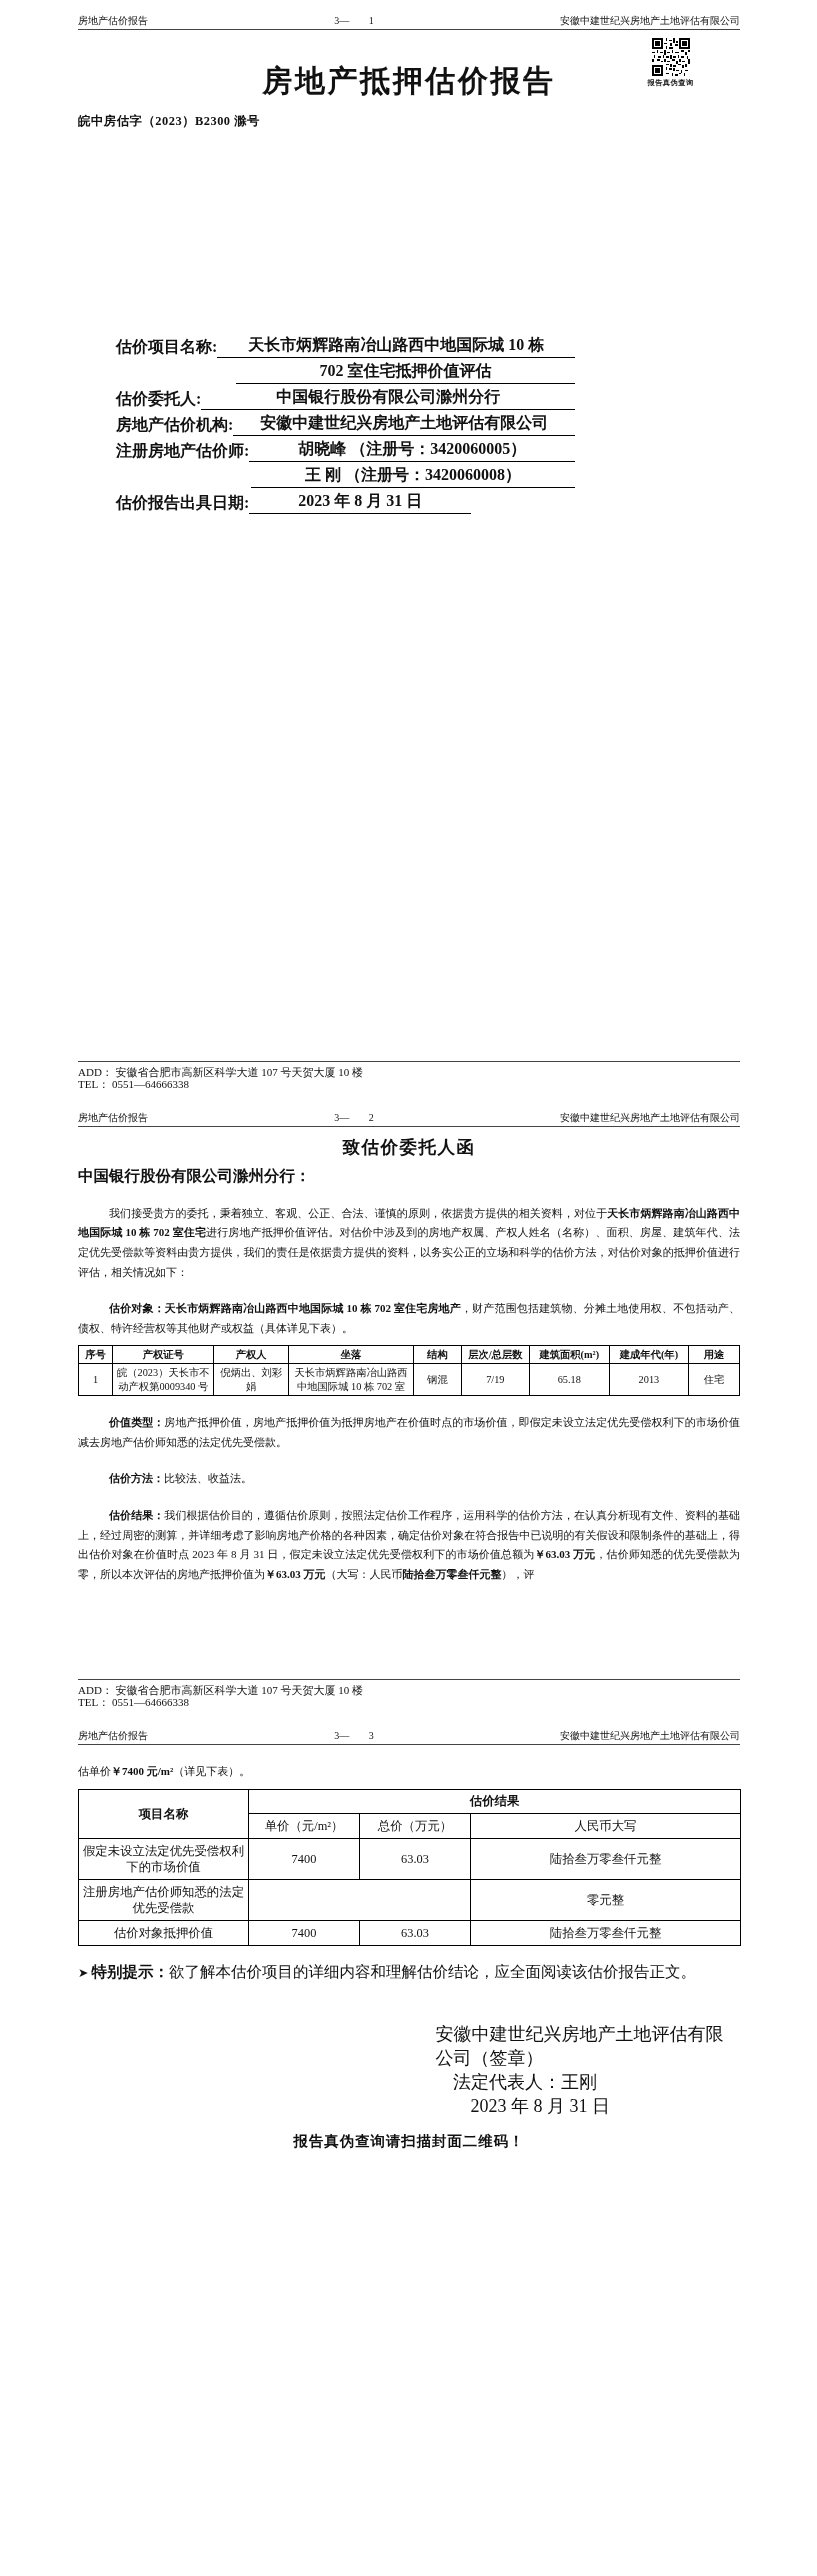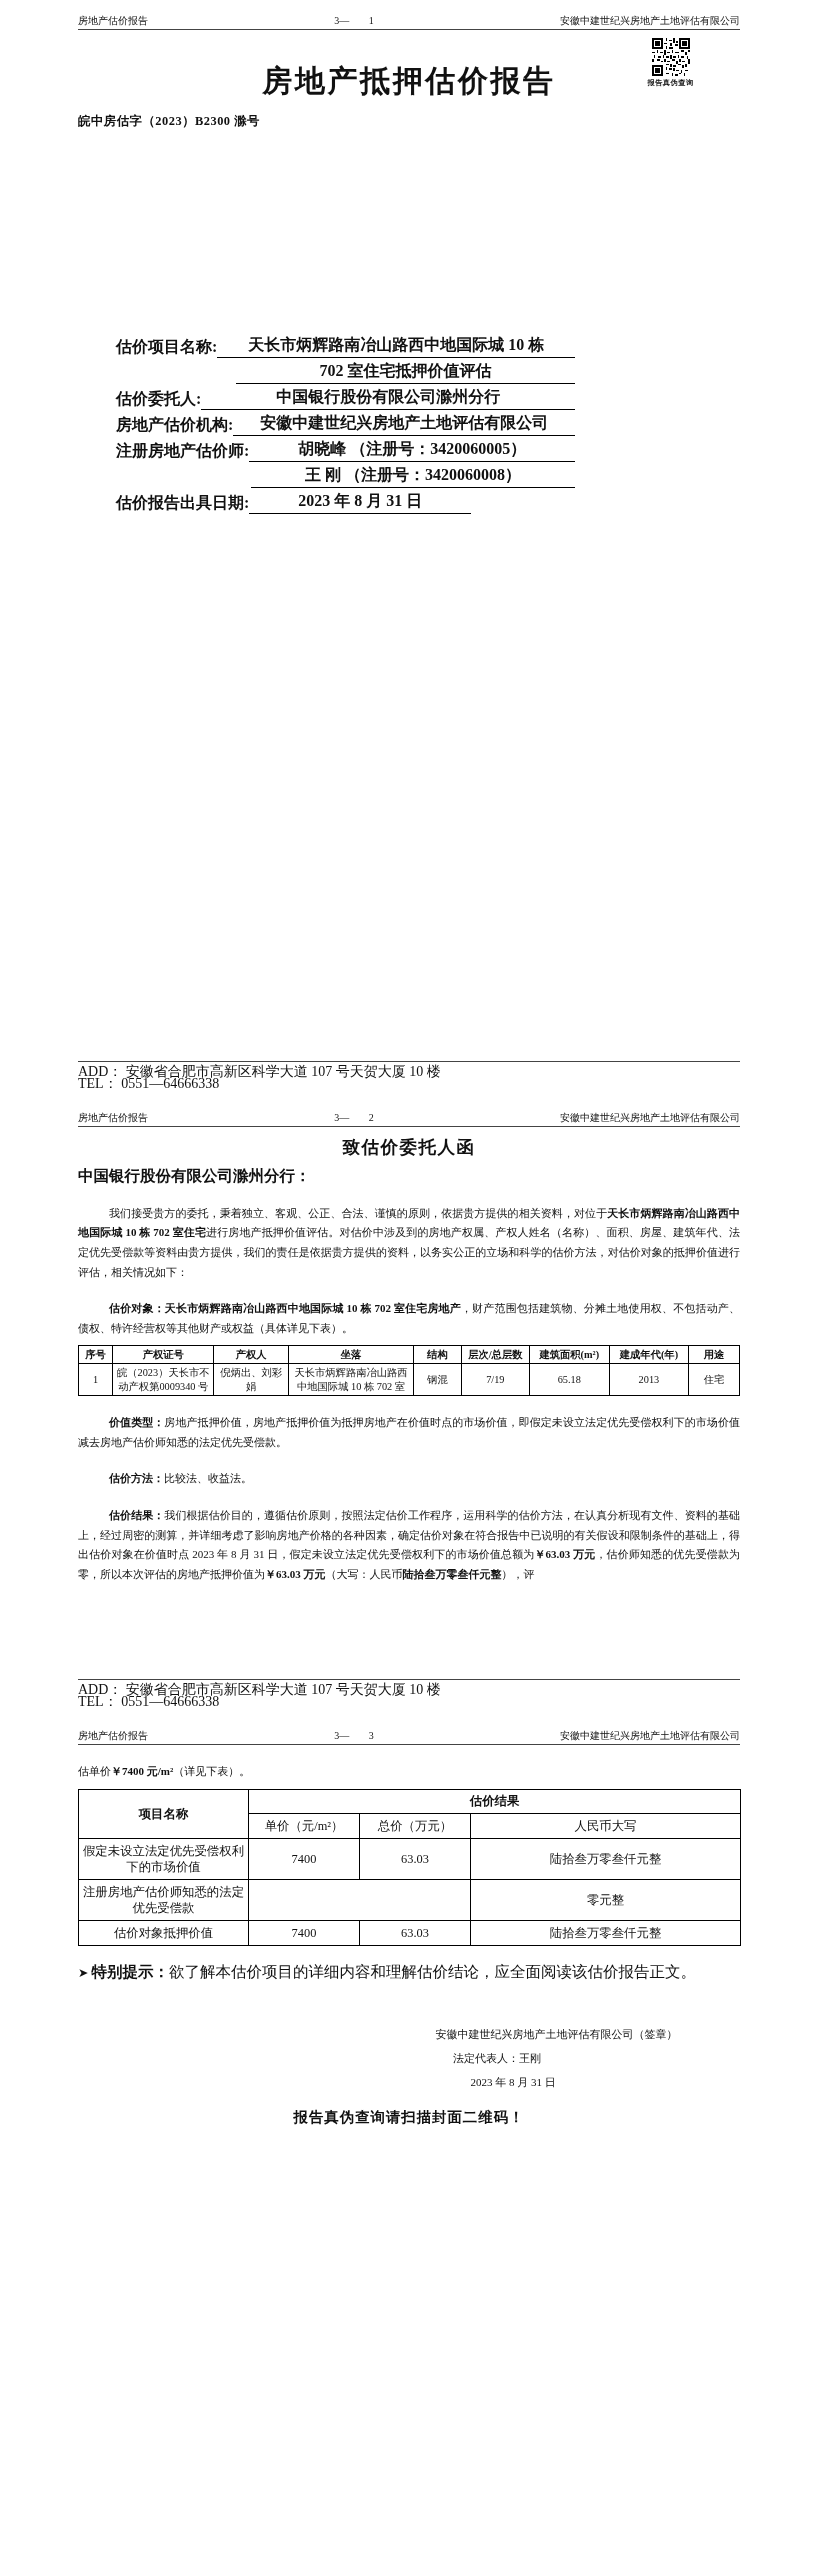--- a/index.html
+++ b/index.html
@@ -20,21 +20,21 @@
     display:flex; justify-content:space-between; align-items:center;
     padding-top:15.5px; padding-bottom:3.1px;
     border-bottom:1px solid #444;
     font-size:10px; line-height:10.3px;
   }
   .hdr-center { }
   .hdr-pgno { margin-left:19.6px; }
   .running-footer {
     position:absolute; left:78px; right:78px; bottom:6.2px;
     border-top:1px solid #444; padding-top:4.1px;
-    font-size:14px; line-height:12.4px;
+    font-size:11px; line-height:12.4px;
   }
 
   
   .qr-block { position:absolute; top:38px; right:124px; width:47px; text-align:center; }
   .qr-block svg { display:block; margin:0 auto; }
   .qr-caption { font-size:7.2px; font-weight:bold; margin-top:1.5px; letter-spacing:0.5px; white-space:nowrap; }
   .cover-title { margin-top:31px; text-align:center; font-size:30px; font-weight:bold; letter-spacing:2.6px; }
   .cover-docno { margin-top:11.3px; text-align:left; font-size:12.4px; font-weight:bold; letter-spacing:0.5px; }
   .cover-fields { margin-top:202px; margin-left:38px; width:459px; font-size:16px; font-weight:bold; }
   .cv-row { display:flex; align-items:flex-end; height:26px; }
@@ -66,21 +66,21 @@
   .res-table td {
     border:1px solid #000; font-size:12.4px; line-height:16.5px;
     padding:3.6px 3.1px; text-align:center; vertical-align:middle;
     word-break:break-all;
   }
   .res-table td.hd { font-weight:bold; }
 
   .special-note { font-size:15.5px; line-height:20.6px; margin-top:15.5px; text-align:justify; }
   .arrow { font-size:12.4px; margin-right:3.1px; }
 
-  .sign-block { margin-top:39px; margin-left:auto; margin-right:15.5px; width:289px; font-size:11px; line-height:24px; }
+  .sign-block { margin-top:39px; margin-left:auto; margin-right:15.5px; width:289px; font-size:18px; line-height:24px; }
   .sign-line-2 { padding-left:17.5px; }
   .sign-line-3 { padding-left:35px; }
   .qr-notice { text-align:center; font-size:14.4px; font-weight:bold; margin-top:13.4px; letter-spacing:1px; }
 </style>
 </head>
 <body>
 
 <div class="doc">
 
   <section class="page page-1">

